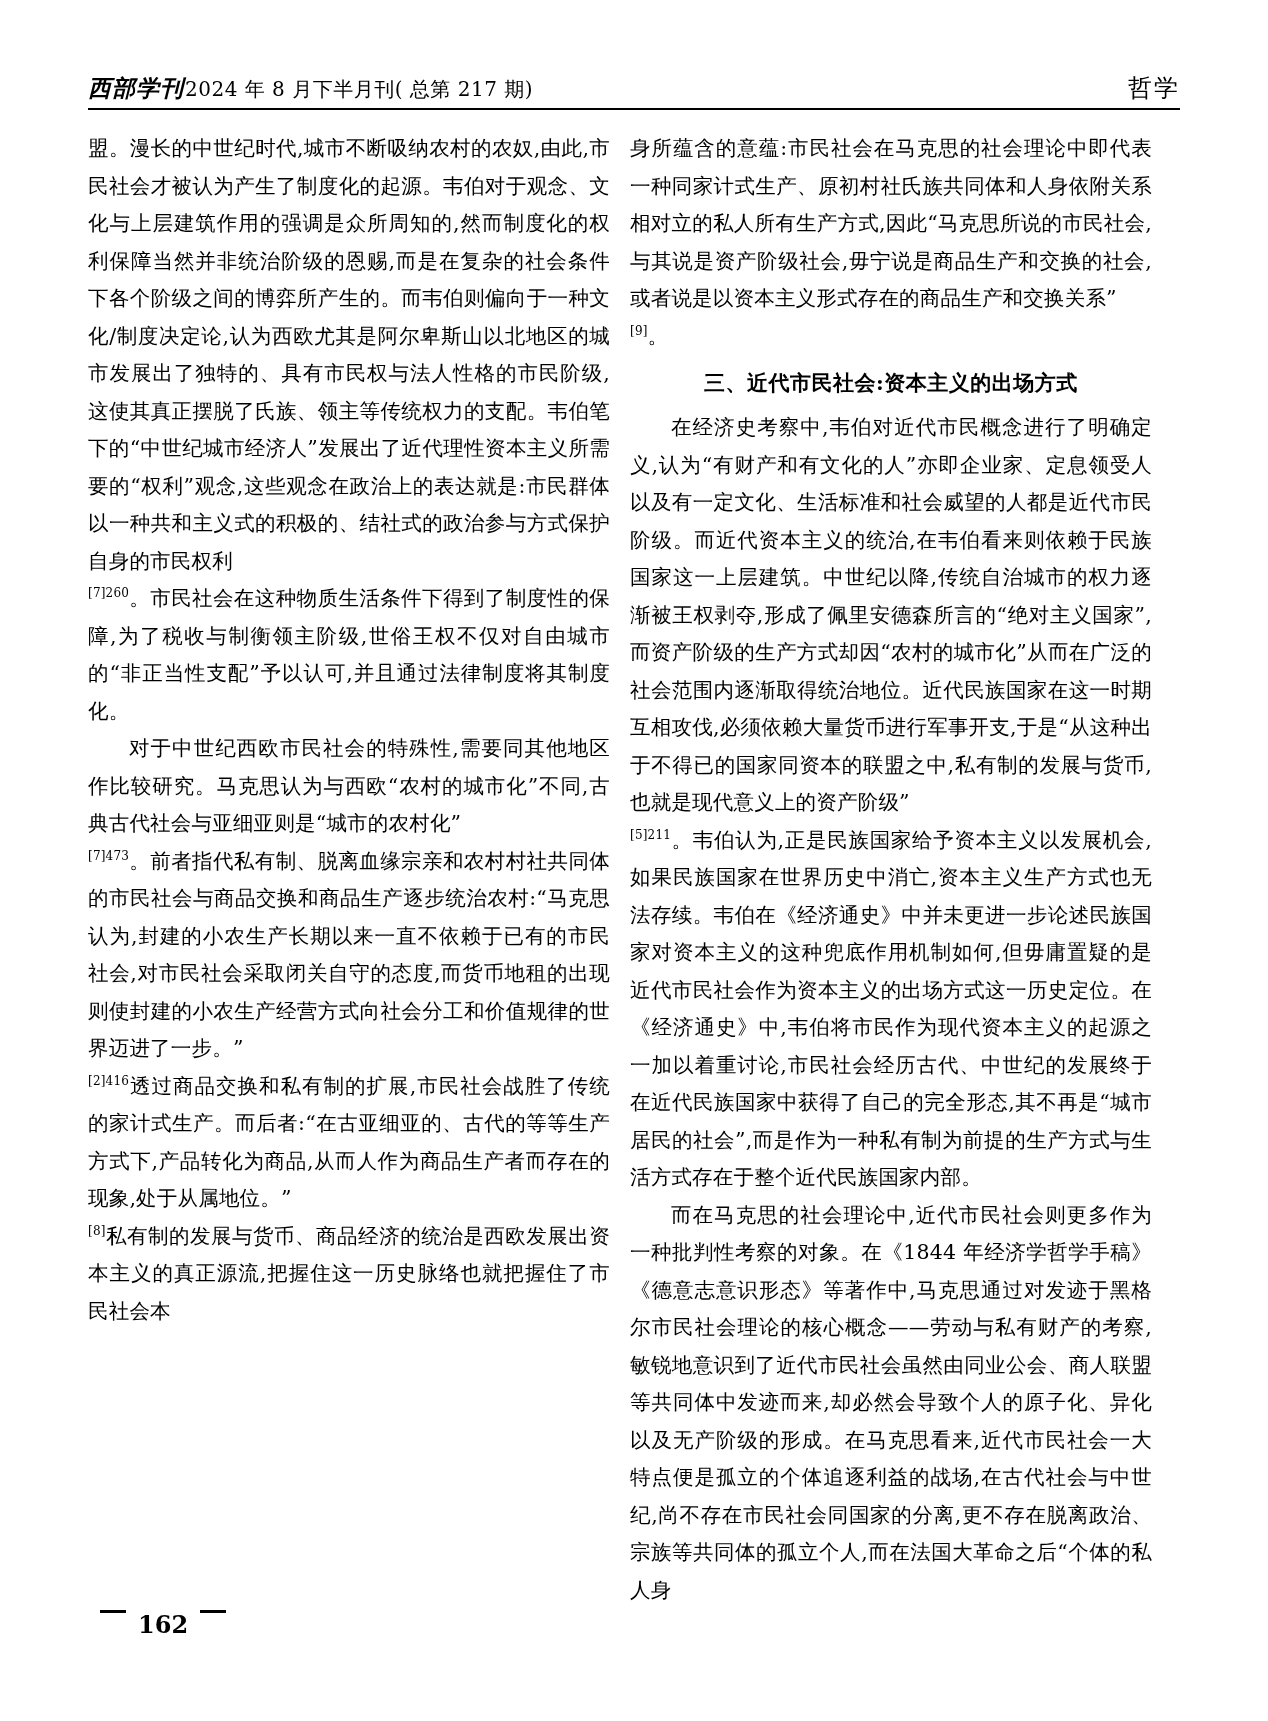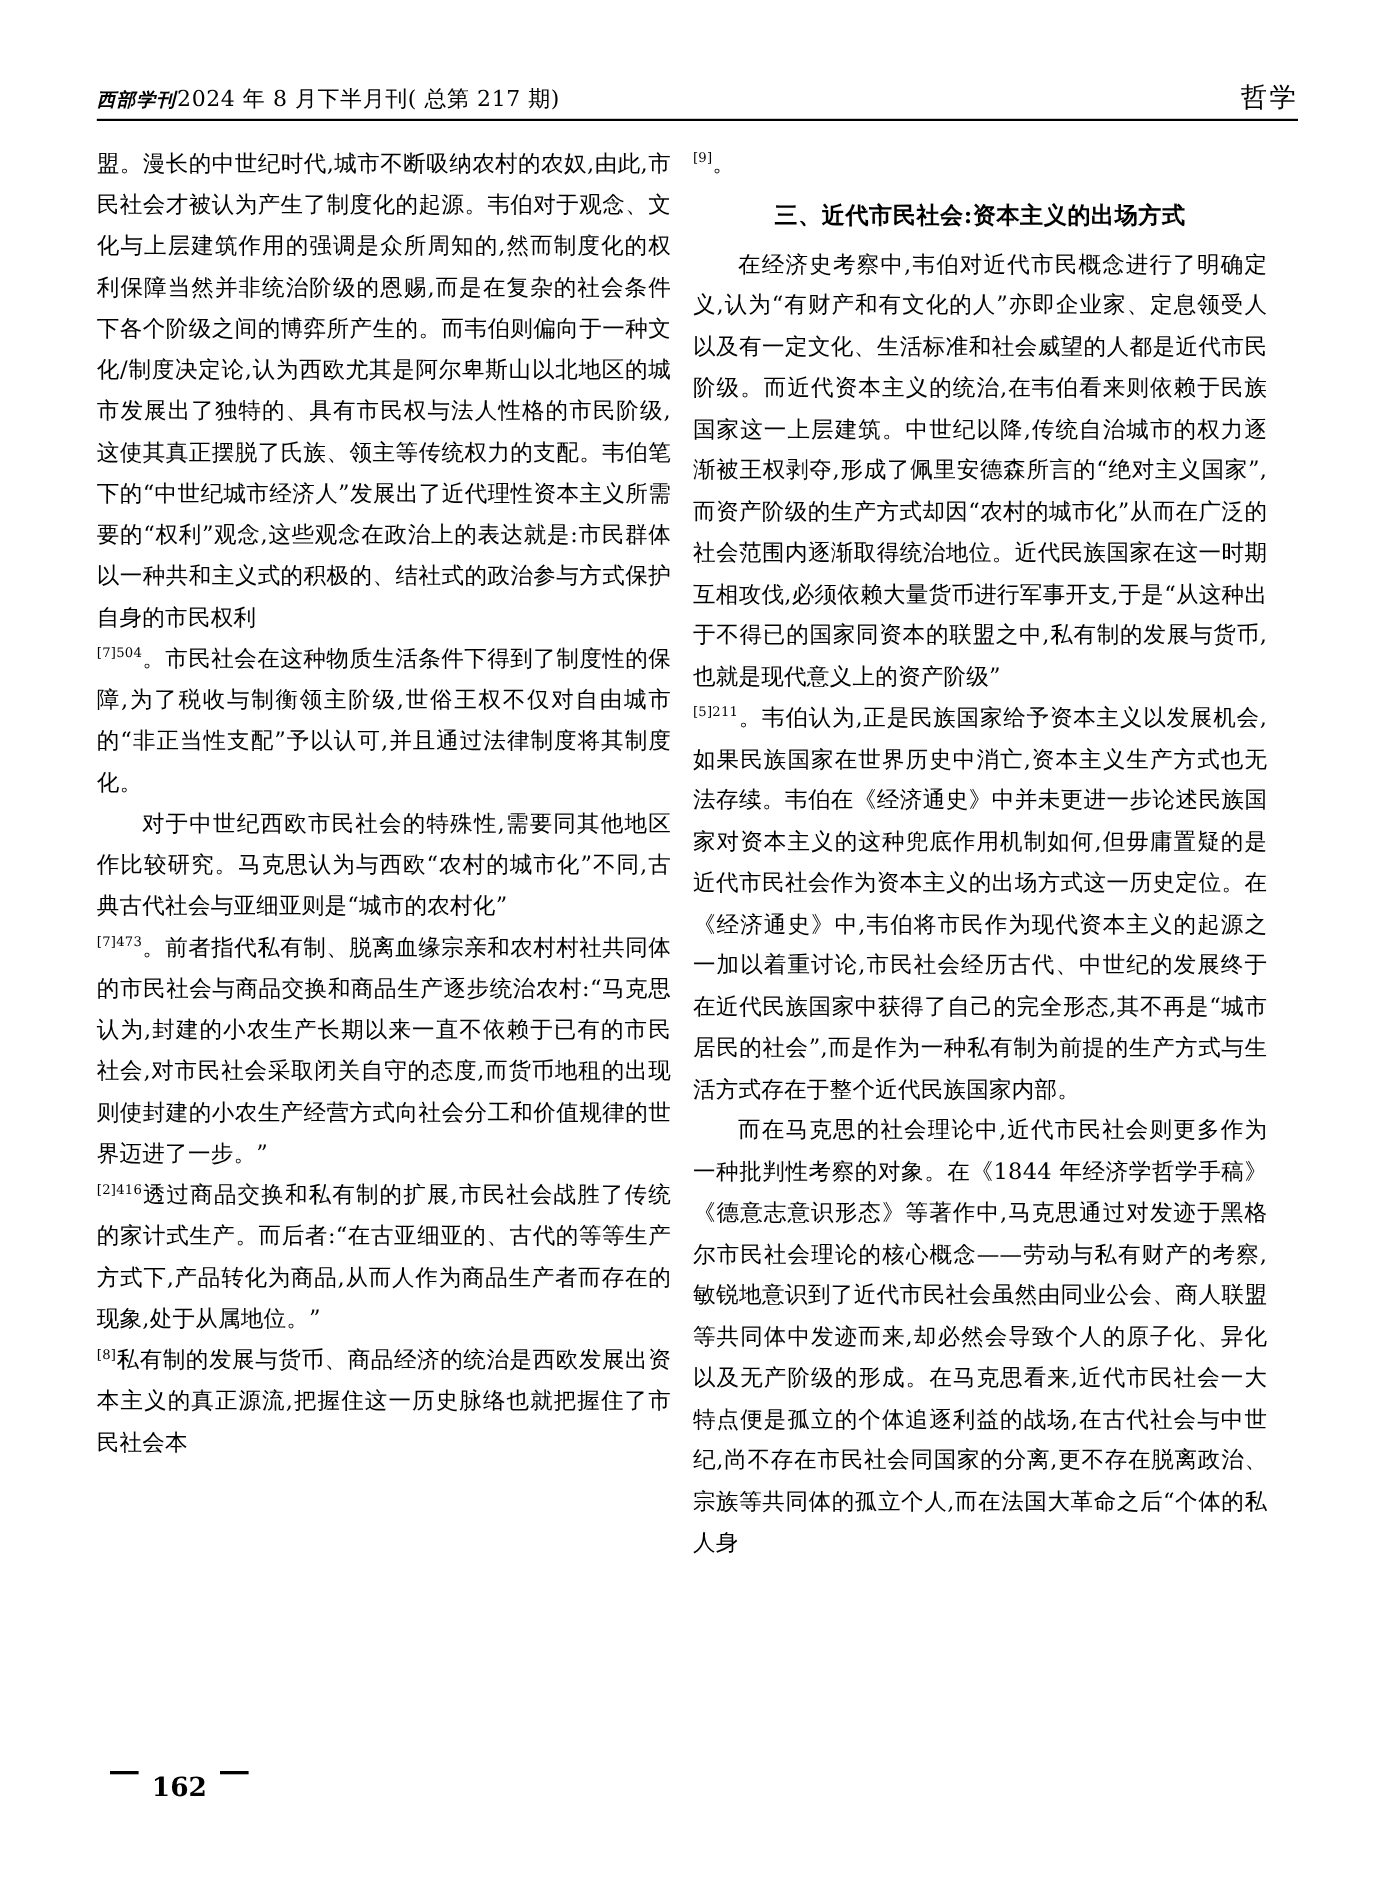--- a/index.html
+++ b/index.html
@@ -35,21 +35,21 @@
   }
   .header-left {
     display: flex;
     align-items: baseline;
     white-space: nowrap;
   }
   .journal-name {
     font-family: "DejaVu Serif", "Liberation Serif", serif;
     font-weight: 700;
     font-style: italic;
-    font-size: 17px;
+    font-size: 23px;
     letter-spacing: 1px;
     margin-right: 1px;
   }
   .header-issue {
     font-size: 20px;
     letter-spacing: 0.5px;
     text-align: right;
   }
   .header-right {
     font-size: 24px;
@@ -133,28 +133,29 @@
       <span class="header-issue">2024 年 8 月下半月刊( 总第 217 期)</span>
     </div>
     <div class="header-right">哲学</div>
   </div>
   <div class="header-rule"></div>
 
   <div class="columns">
 
     <div class="col">
       <p>盟。漫长的中世纪时代,城市不断吸纳农村的农奴,由此,市民社会才被认为产生了制度化的起源。韦伯对于观念、文化与上层建筑作用的强调是众所周知的,然而制度化的权利保障当然并非统治阶级的恩赐,而是在复杂的社会条件下各个阶级之间的博弈所产生的。而韦伯则偏向于一种文化/制度决定论,认为西欧尤其是阿尔卑斯山以北地区的城市发展出了独特的、具有市民权与法人性格的市民阶级,这使其真正摆脱了氏族、领主等传统权力的支配。韦伯笔下的“中世纪城市经济人”发展出了近代理性资本主义所需要的“权利”观念,这些观念在政治上的表达就是:市民群体以一种共和主义式的积极的、结社式的政治参与方式保护自身的市民权利</p>
-      <p><sup>[7]504</sup><span>。市民社会在这种物质生活条件下得到了制度性的保障,为了税收与制衡领主阶级,世俗王权不仅对自由城市的“非正当性支配”予以认可,并且通过法律制度将其制度化。</span></p>
+      <p><sup>[7]260</sup><span>。市民社会在这种物质生活条件下得到了制度性的保障,为了税收与制衡领主阶级,世俗王权不仅对自由城市的“非正当性支配”予以认可,并且通过法律制度将其制度化。</span></p>
       <p class="indent">对于中世纪西欧市民社会的特殊性,需要同其他地区作比较研究。马克思认为与西欧“农村的城市化”不同,古典古代社会与亚细亚则是“城市的农村化”</p>
       <p><sup>[7]473</sup><span>。前者指代私有制、脱离血缘宗亲和农村村社共同体的市民社会与商品交换和商品生产逐步统治农村:“马克思认为,封建的小农生产长期以来一直不依赖于已有的市民社会,对市民社会采取闭关自守的态度,而货币地租的出现则使封建的小农生产经营方式向社会分工和价值规律的世界迈进了一步。”</span></p>
       <p><sup>[2]416</sup><span>透过商品交换和私有制的扩展,市民社会战胜了传统的家计式生产。而后者:“在古亚细亚的、古代的等等生产方式下,产品转化为商品,从而人作为商品生产者而存在的现象,处于从属地位。”</span></p>
       <p><sup>[8]</sup><span>私有制的发展与货币、商品经济的统治是西欧发展出资本主义的真正源流,把握住这一历史脉络也就把握住了市民社会本</span></p>
     </div>
 
     <div class="col">
+      <p>身所蕴含的意蕴:市民社会在马克思的社会理论中即代表一种同家计式生产、原初村社氏族共同体和人身依附关系相对立的私人所有生产方式,因此“马克思所说的市民社会,与其说是资产阶级社会,毋宁说是商品生产和交换的社会,或者说是以资本主义形式存在的商品生产和交换关系”</p>
       <p><sup>[9]</sup><span>。</span></p>
       <h2 class="sec-title">三、近代市民社会:资本主义的出场方式</h2>
       <p class="indent">在经济史考察中,韦伯对近代市民概念进行了明确定义,认为“有财产和有文化的人”亦即企业家、定息领受人以及有一定文化、生活标准和社会威望的人都是近代市民阶级。而近代资本主义的统治,在韦伯看来则依赖于民族国家这一上层建筑。中世纪以降,传统自治城市的权力逐渐被王权剥夺,形成了佩里安德森所言的“绝对主义国家”,而资产阶级的生产方式却因“农村的城市化”从而在广泛的社会范围内逐渐取得统治地位。近代民族国家在这一时期互相攻伐,必须依赖大量货币进行军事开支,于是“从这种出于不得已的国家同资本的联盟之中,私有制的发展与货币,也就是现代意义上的资产阶级”</p>
       <p><sup>[5]211</sup><span>。韦伯认为,正是民族国家给予资本主义以发展机会,如果民族国家在世界历史中消亡,资本主义生产方式也无法存续。韦伯在《经济通史》中并未更进一步论述民族国家对资本主义的这种兜底作用机制如何,但毋庸置疑的是近代市民社会作为资本主义的出场方式这一历史定位。在《经济通史》中,韦伯将市民作为现代资本主义的起源之一加以着重讨论,市民社会经历古代、中世纪的发展终于在近代民族国家中获得了自己的完全形态,其不再是“城市居民的社会”,而是作为一种私有制为前提的生产方式与生活方式存在于整个近代民族国家内部。</span></p>
       <p class="indent">而在马克思的社会理论中,近代市民社会则更多作为一种批判性考察的对象。在《1844 年经济学哲学手稿》《德意志意识形态》等著作中,马克思通过对发迹于黑格尔市民社会理论的核心概念——劳动与私有财产的考察,敏锐地意识到了近代市民社会虽然由同业公会、商人联盟等共同体中发迹而来,却必然会导致个人的原子化、异化以及无产阶级的形成。在马克思看来,近代市民社会一大特点便是孤立的个体追逐利益的战场,在古代社会与中世纪,尚不存在市民社会同国家的分离,更不存在脱离政治、宗族等共同体的孤立个人,而在法国大革命之后“个体的私人身</p>
     </div>
 
   </div>
 
   <div class="footer">

